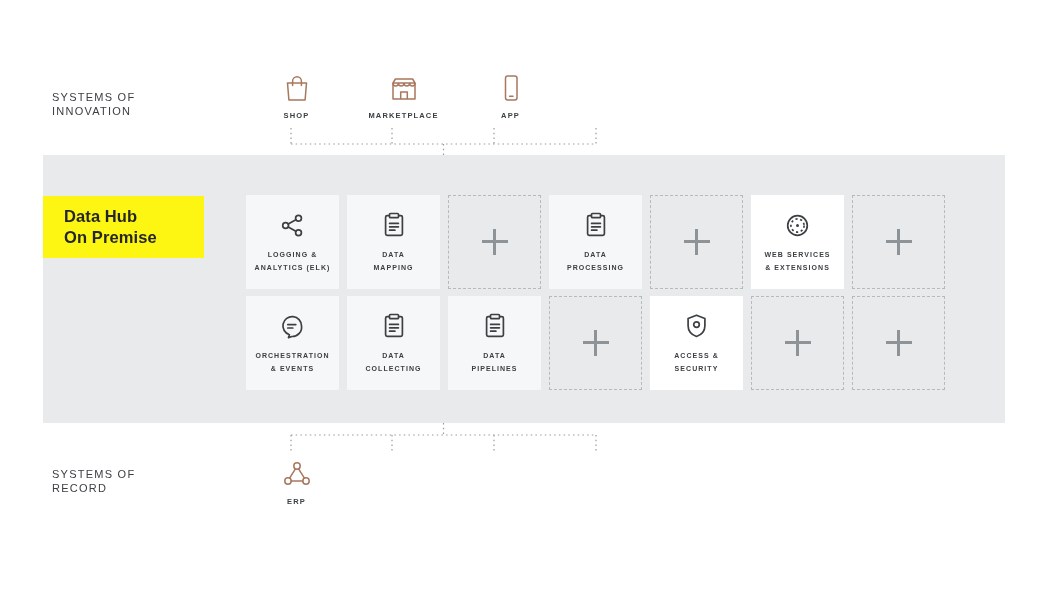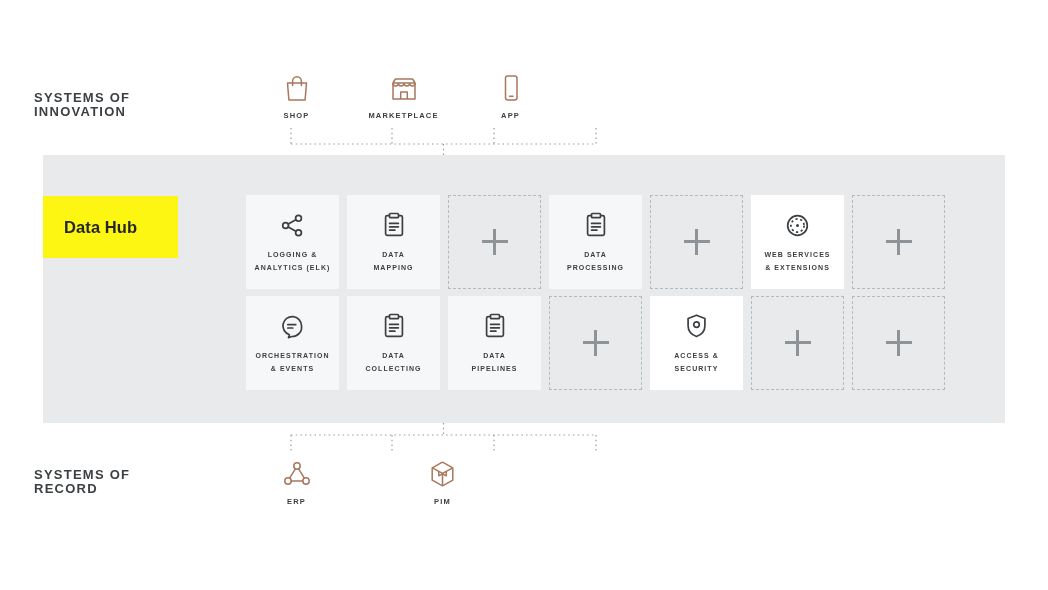--- a/index.html
+++ b/index.html
@@ -5,23 +5,23 @@
   html,body{margin:0;padding:0;}
   body{
     width:1048px;height:590px;background:#ffffff;
     font-family:"Liberation Sans", sans-serif;
     overflow:hidden;position:relative;
   }
   .stage{position:absolute;left:0;top:0;width:1048px;height:590px;}
 
   
   .side-label{
-    position:absolute;left:34px;
-    font-size:13px;letter-spacing:1.25px;line-height:13.5px;
-    color:#3c4043;font-weight:700;text-transform:uppercase;
+    position:absolute;left:52px;
+    font-size:11px;letter-spacing:1.25px;line-height:13.5px;
+    color:#3c4043;font-weight:400;text-transform:uppercase;
   }
   .side-label.innovation{top:91px;}
   .side-label.record{top:468px;}
   .side-label span{display:block;white-space:nowrap;}
 
   
   .icon-row{position:absolute;left:246px;width:727px;display:flex;}
   .icon-row.top{top:72px;}
   .icon-row.bottom{top:458px;gap:39px;}
   .ext-node{width:101px;margin-right:6px;display:flex;flex-direction:column;
@@ -36,21 +36,21 @@
 
   
   .conn{position:absolute;left:0;top:0;pointer-events:none;}
 
   
   .panel{
     position:absolute;left:43px;top:155px;width:962px;height:268px;
     background:#e8eaec;
   }
   .badge{
-    position:absolute;left:43px;top:196px;width:135px;height:62px;
+    position:absolute;left:43px;top:196px;width:161px;height:62px;
     background:#fdf512;display:flex;flex-direction:column;justify-content:center;
   }
   .badge b{
     display:block;font-size:16.5px;line-height:21px;color:#24262a;
     font-weight:700;padding-left:21px;letter-spacing:.1px;
   }
 
   
   .grid{position:absolute;left:246px;top:195px;width:727px;}
   .grid-row{display:flex;}
@@ -129,20 +129,21 @@
       <path d="M596 128 V144"></path>
       <path d="M291 144 H596"></path>
       <path d="M443.5 144 V156"></path>
     </g>
   </svg>
 
   <div class="panel"></div>
 
   <div class="badge">
     <b>Data Hub</b>
+    <b>On Premise</b>
   </div>
 
   <div class="grid">
 
     <div class="grid-row r1">
 
       <div class="cell filled">
         <div class="cell-ico">
           <svg width="25" height="25" viewBox="0 0 25 25" fill="none" stroke="#3c4043" stroke-width="1.7">
             <circle cx="18.5" cy="5.2" r="2.9"></circle>
@@ -298,31 +299,20 @@
       <div class="ext-ico">
         <svg width="28" height="26" viewBox="0 0 28 26" fill="none" stroke="#a9775d" stroke-width="1.5">
           <circle cx="14" cy="5" r="3.2"></circle>
           <circle cx="5" cy="20" r="3.2"></circle>
           <circle cx="23" cy="20" r="3.2"></circle>
           <path d="M12.4 7.8L6.6 17.2M15.6 7.8l5.8 9.4M8.2 20h11.6" stroke-linecap="round"></path>
         </svg>
       </div>
       <div class="ext-label">ERP</div>
     </div>
-    <div class="ext-node">
-      <div class="ext-ico">
-        <svg width="27" height="28" viewBox="0 0 27 28" fill="none" stroke="#a9775d" stroke-width="1.5">
-          <path d="M13.5 2.2l10.3 5.6v12.4l-10.3 5.6L3.2 20.2V7.8l10.3-5.6z" stroke-linejoin="round"></path>
-          <path d="M3.4 7.9l10.1 5.5 10.1-5.5" stroke-linejoin="round"></path>
-          <path d="M13.5 13.4v12.4"></path>
-          <path d="M9.8 11.4v4.4l3.7-2 3.7 2v-4.4" stroke-linejoin="round"></path>
-        </svg>
-      </div>
-      <div class="ext-label">PIM</div>
-    </div>
   </div>
 
   <div class="side-label record">
     <span>SYSTEMS OF</span>
     <span>RECORD</span>
   </div>
 
 </div>
 
 </body></html>

